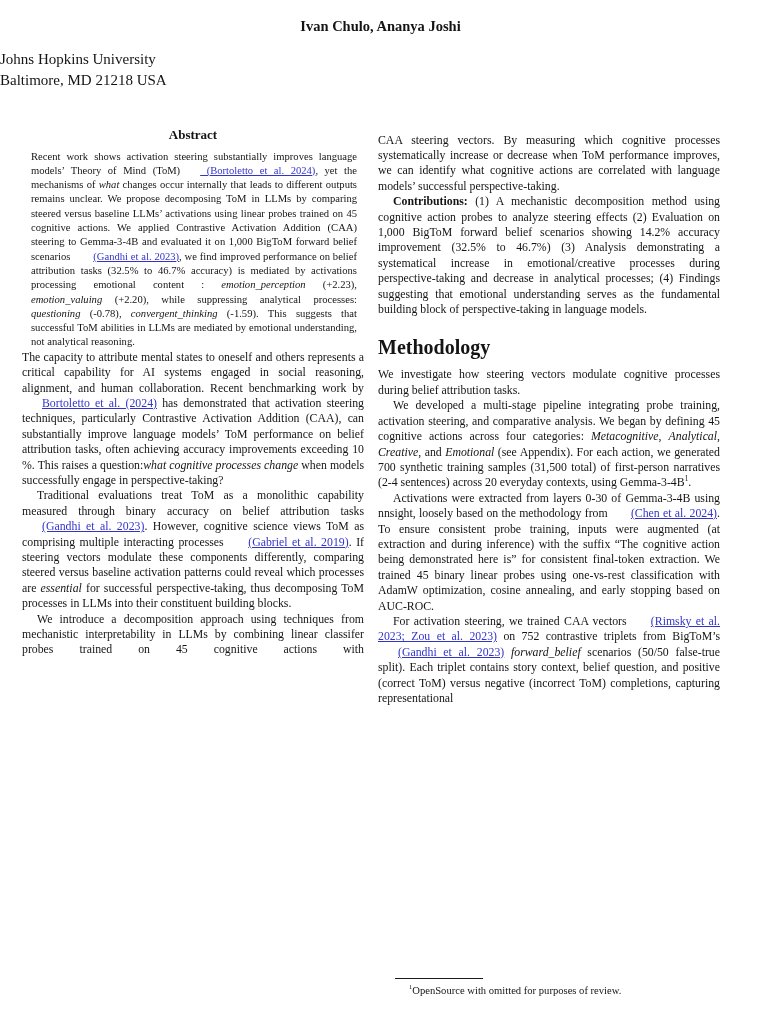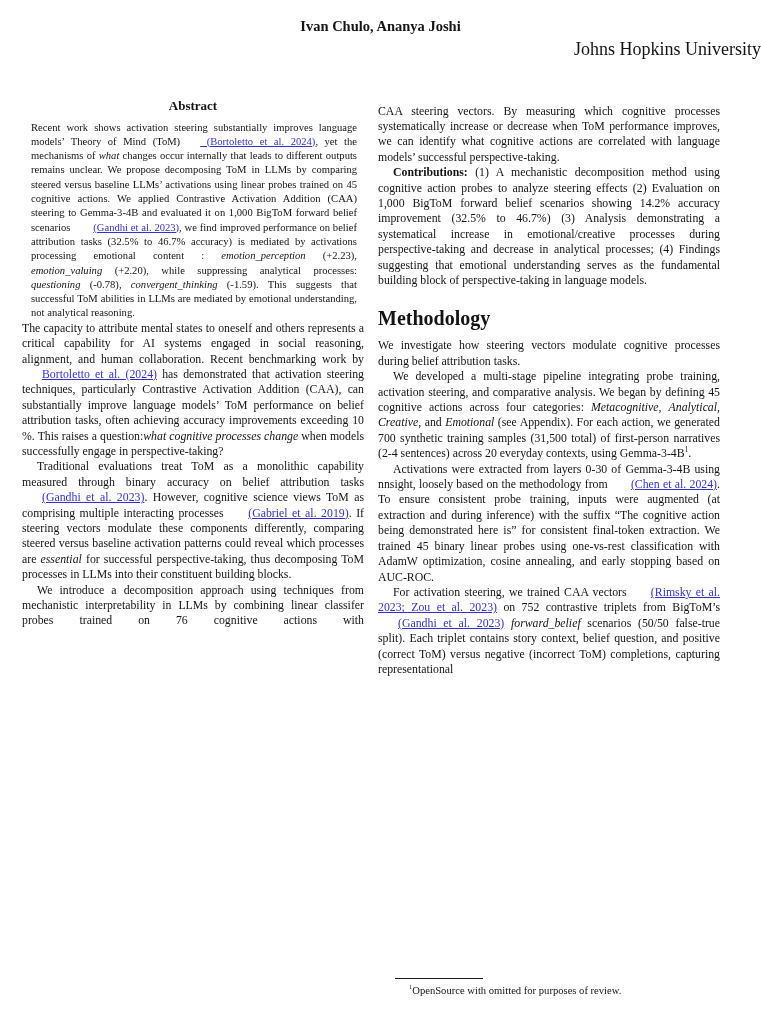--- a/index.html
+++ b/index.html
@@ -10,21 +10,21 @@
     color: var(--ink);
   }
   .page { position: relative; width: 761px; height: 1024px; overflow: hidden; background: #fff; }
 
   .title {
     margin: 133px 28px 0;
     text-align: center;
     font-size: 19.5px; font-weight: bold; line-height: 1.26;
   }
   .authors { margin-top: 18px; text-align: center; font-size: 14.5px; font-weight: bold; }
-  .affil { margin-top: 2px; text-align: right; font-size: 18px; line-height: 1.42; }
+  .affil { margin-top: 14px; text-align: left; font-size: 15px; line-height: 1.42; }
 
   .columns {
     display: flex; gap: 14px;
     margin: 33px 22px 0;
     height: 666px; overflow: hidden;
   }
   .col { width: 342px; flex: 0 0 342px; }
   .rightcol { padding-top: 8px; box-sizing: border-box; }
 
   .abstract-heading { text-align: center; font-size: 13px; font-weight: bold; margin: 2px 0 7px; }
@@ -62,31 +62,32 @@
 </head>
 <body>
 
 <div class="page">
 
 
   <div class="authors">Ivan Chulo, Ananya Joshi</div>
 
   <div class="affil">
     <div>Johns Hopkins University</div>
+    <div>Baltimore, MD 21218 USA</div>
   </div>
 
   <div class="columns">
 
     <div class="col">
       <div class="abstract-heading">Abstract</div>
       <p class="abstract-body"><span class="p">Recent work shows activation steering substantially improves language models’ Theory of Mind (ToM)</span><a href="#" class="cite"> (Bortoletto et al. 2024)</a><span class="p">, yet the mechanisms of </span><span class="i">what</span><span class="p"> changes occur internally that leads to different outputs remains unclear. We propose decomposing ToM in LLMs by comparing steered versus baseline LLMs’ activations using linear probes trained on 45 cognitive actions. We applied Contrastive Activation Addition (CAA) steering to Gemma-3-4B and evaluated it on 1,000 BigToM forward belief scenarios </span><a href="#" class="cite">(Gandhi et al. 2023)</a><span class="p">, we find improved performance on belief attribution tasks (32.5% to 46.7% accuracy) is mediated by activations processing emotional content : </span><span class="i">emotion_perception</span><span class="p"> (+2.23), </span><span class="i">emotion_valuing</span><span class="p"> (+2.20), while suppressing analytical processes: </span><span class="i">questioning</span><span class="p"> (-0.78), </span><span class="i">convergent_thinking</span><span class="p"> (-1.59). This suggests that successful ToM abilities in LLMs are mediated by emotional understanding, not analytical reasoning.</span></p>
 
       <p class="body-par noindent"><span class="p">The capacity to attribute mental states to oneself and others represents a critical capability for AI systems engaged in social reasoning, alignment, and human collaboration. Recent benchmarking work by </span><a href="#" class="cite">Bortoletto et al. (2024)</a><span class="p"> has demonstrated that activation steering techniques, particularly Contrastive Activation Addition (CAA), can substantially improve language models’ ToM performance on belief attribution tasks, often achieving accuracy improvements exceeding 10 %. This raises a question:</span><span class="i">what cognitive processes change</span><span class="p"> when models successfully engage in perspective-taking?</span></p>
       <p class="body-par"><span class="p">Traditional evaluations treat ToM as a monolithic capability measured through binary accuracy on belief attribution tasks </span><a href="#" class="cite">(Gandhi et al. 2023)</a><span class="p">. However, cognitive science views ToM as comprising multiple interacting processes </span><a href="#" class="cite">(Gabriel et al. 2019)</a><span class="p">. If steering vectors modulate these components differently, comparing steered versus baseline activation patterns could reveal which processes are </span><span class="i">essential</span><span class="p"> for successful perspective-taking, thus decomposing ToM processes in LLMs into their constituent building blocks.</span></p>
-      <p class="body-par cont"><span class="p">We introduce a decomposition approach using techniques from mechanistic interpretability in LLMs by combining linear classifer probes trained on 76 cognitive actions with</span></p>
+      <p class="body-par cont"><span class="p">We introduce a decomposition approach using techniques from mechanistic interpretability in LLMs by combining linear classifer probes trained on 45 cognitive actions with</span></p>
     </div>
 
     <div class="col rightcol">
       <p class="body-par noindent"><span class="p">CAA steering vectors. By measuring which cognitive processes systematically increase or decrease when ToM performance improves, we can identify what cognitive actions are correlated with language models’ successful perspective-taking.</span></p>
       <p class="body-par"><span class="b">Contributions:</span><span class="p"> (1) A mechanistic decomposition method using cognitive action probes to analyze steering effects (2) Evaluation on 1,000 BigToM forward belief scenarios showing 14.2% accuracy improvement (32.5% to 46.7%) (3) Analysis demonstrating a systematical increase in emotional/creative processes during perspective-taking and decrease in analytical processes; (4) Findings suggesting that emotional understanding serves as the fundamental building block of perspective-taking in language models.</span></p>
 
       <div class="section-heading">Methodology</div>
       <p class="body-par noindent"><span class="p">We investigate how steering vectors modulate cognitive processes during belief attribution tasks.</span></p>
       <p class="body-par"><span class="p">We developed a multi-stage pipeline integrating probe training, activation steering, and comparative analysis. We began by defining 45 cognitive actions across four categories: </span><span class="i">Metacognitive</span><span class="p">, </span><span class="i">Analytical</span><span class="p">, </span><span class="i">Creative</span><span class="p">, and </span><span class="i">Emotional</span><span class="p"> (see Appendix). For each action, we generated 700 synthetic training samples (31,500 total) of first-person narratives (2-4 sentences) across 20 everyday contexts, using Gemma-3-4B</span><span class="sup">1</span><span class="p">.</span></p>
       <p class="body-par"><span class="p">Activations were extracted from layers 0-30 of Gemma-3-4B using nnsight, loosely based on the methodology from </span><a href="#" class="cite">(Chen et al. 2024)</a><span class="p">. To ensure consistent probe training, inputs were augmented (at extraction and during inference) with the suffix “The cognitive action being demonstrated here is” for consistent final-token extraction. We trained 45 binary linear probes using one-vs-rest classification with AdamW optimization, cosine annealing, and early stopping based on AUC-ROC.</span></p>

